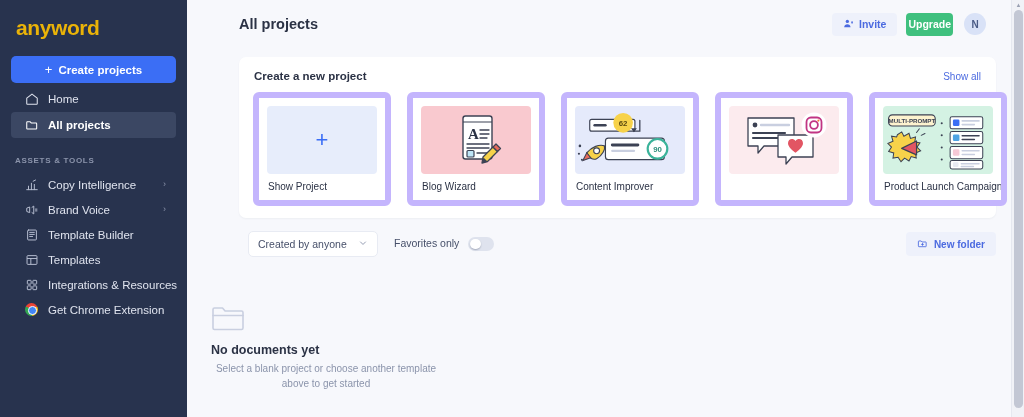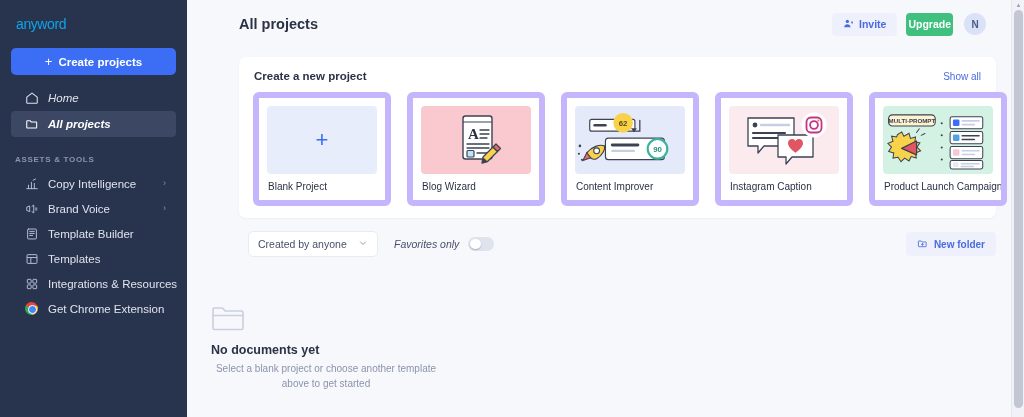--- a/index.html
+++ b/index.html
@@ -14,35 +14,35 @@
 
   
   .sidebar {
     width: 187px; min-width: 187px; height: 417px;
     background: #28334e;
     display: flex; flex-direction: column;
     padding-top: 8px;
   }
   .logo-wrap { padding: 8px 0 6px 16px; }
   .logo {
-    color: #0ea5e9; font-size: 14px; font-weight: 400;
+    color: #eab308; font-size: 21px; font-weight: 700;
     letter-spacing: -0.4px;
   }
   .create-btn {
     margin: 10px 11px 0 11px;
     height: 27px;
     background: #3b6ef5;
     border-radius: 5px;
     color: #fff; font-size: 11.5px; font-weight: 700;
     display: flex; align-items: center; justify-content: center;
     gap: 6px; cursor: pointer;
   }
   .create-btn .plus { font-size: 13px; font-weight: 400; line-height: 1; }
 
-  .nav { margin-top: 10px; font-style: italic; }
+  .nav { margin-top: 3px; }
   .nav-item {
     height: 26px; display: flex; align-items: center;
     gap: 9px; padding: 0 10px 0 13px;
     color: #dfe3ee; font-size: 11.5px;
     cursor: pointer;
     margin: 0 11px; border-radius: 4px;
   }
   .nav-item.active { background: #3b4763; color: #ffffff; font-weight: 700; }
   .nav-item .ico { width: 15px; height: 15px; display: inline-flex; align-items: center; justify-content: center; flex: 0 0 15px; }
   .nav-item .ico svg { width: 14px; height: 14px; display: block; }
@@ -142,21 +142,21 @@
     font-family: "Liberation Sans", sans-serif;
   }
   .search-box input::placeholder { color: #aab1c4; }
   .select-box {
     margin-left: 9px; width: 130px; height: 26px;
     background: #fff; border: 1px solid #e8ebf3; border-radius: 5px;
     display: flex; align-items: center; padding: 0 9px;
     font-size: 10.5px; color: #47506a; cursor: pointer;
   }
   .select-box .lbl { flex: 1 1 auto; }
-  .fav-wrap { margin-left: 16px; display: flex; align-items: center; gap: 9px; font-style: italic; }
+  .fav-wrap { margin-left: 16px; display: flex; align-items: flex-start; gap: 9px; }
   .fav-label { font-size: 10.5px; color: #47506a; }
   .toggle {
     width: 26px; height: 14px; border-radius: 8px;
     background: #dfe3ee; position: relative; cursor: pointer;
   }
   .toggle .knob {
     position: absolute; left: 1.6px; top: 1.6px;
     width: 10.8px; height: 10.8px; border-radius: 50%;
     background: #fff; box-shadow: 0 1px 1.5px rgba(40,51,78,0.3);
   }
@@ -332,21 +332,21 @@
         <div class="panel-title">Create a new project</div>
         <div class="show-all">Show all</div>
       </div>
 
       <div class="cards">
 
         <div class="card">
           <div class="card-art" style="background:#e7edfb">
             <span class="plus-big">+</span>
           </div>
-          <div class="card-label">Blank Project</div>
+          <div class="card-label">Show Project</div>
         </div>
 
         <div class="card">
           <div class="card-art" style="background:#f9c9cf">
             <svg width="60" height="58" viewBox="0 0 60 58">
               <rect x="17" y="5" width="29" height="43" rx="2.5" fill="#fff" stroke="#3c4254" stroke-width="1.4"></rect>
               <path d="M17 11h29" stroke="#3c4254" stroke-width="1.1"></path>
               <text x="22" y="28" font-family="Liberation Serif, serif" font-size="15" font-weight="700" fill="#2b3245">A</text>
               <g stroke="#3c4254" stroke-width="1.3" stroke-linecap="round">
                 <path d="M34 19h9M34 23h9M34 27h7"></path>
@@ -401,21 +401,20 @@
                 <path d="M19 23h32M19 28h28"></path>
               </g>
               <path d="M44 25h35v22H58l-6 7v-7h-8z" fill="#fff" stroke="#3c4254" stroke-width="1.3" stroke-linejoin="round"></path>
               <path d="M61.5 31c2.5-3.4 7.5-2 7.5 2.2 0 3.8-5 7.6-7.5 9.6-2.5-2-7.5-5.8-7.5-9.6 0-4.2 5-5.6 7.5-2.2z" fill="#e25563"></path>
               <circle cx="80" cy="15" r="12.5" fill="#fff"></circle>
               <rect x="72.5" y="7.5" width="15" height="15" rx="4.4" fill="none" stroke="#c13584" stroke-width="1.8"></rect>
               <circle cx="80" cy="15" r="3.9" fill="none" stroke="#c13584" stroke-width="1.8"></circle>
               <circle cx="84.4" cy="10.6" r="1.1" fill="#f77737"></circle>
             </svg>
           </div>
-          <div class="card-label">Instagram Caption</div>
         </div>
 
         <div class="card">
           <div class="card-art" style="background:#d4f2e3">
             <svg width="118" height="62" viewBox="0 0 118 62">
               <rect x="6" y="4" width="50" height="12" rx="4" fill="#fdf3cf" stroke="#3c4254" stroke-width="1.2"></rect>
               <text x="31" y="12.5" text-anchor="middle" font-family="Liberation Sans, sans-serif" font-size="6.6" font-weight="700" fill="#3c4254">MULTI-PROMPT</text>
               <path d="M30 30l6-4 3 6 7-4 2 7 7-2-1 7 7 1-4 6 5 5-7 3 1 7-7-2-3 6-6-4-5 5-4-6-7 1 1-7-7-2 4-6-5-5 7-3-2-7 7 1z" transform="translate(-8,2) scale(0.78)" fill="#f7d24a" stroke="#3c4254" stroke-width="1.4"></path>
               <path d="M20 40l16-8v15z" fill="#e25563" stroke="#3c4254" stroke-width="1.3" stroke-linejoin="round"></path>
               <g stroke="#3c4254" stroke-width="1.1" stroke-linecap="round">

